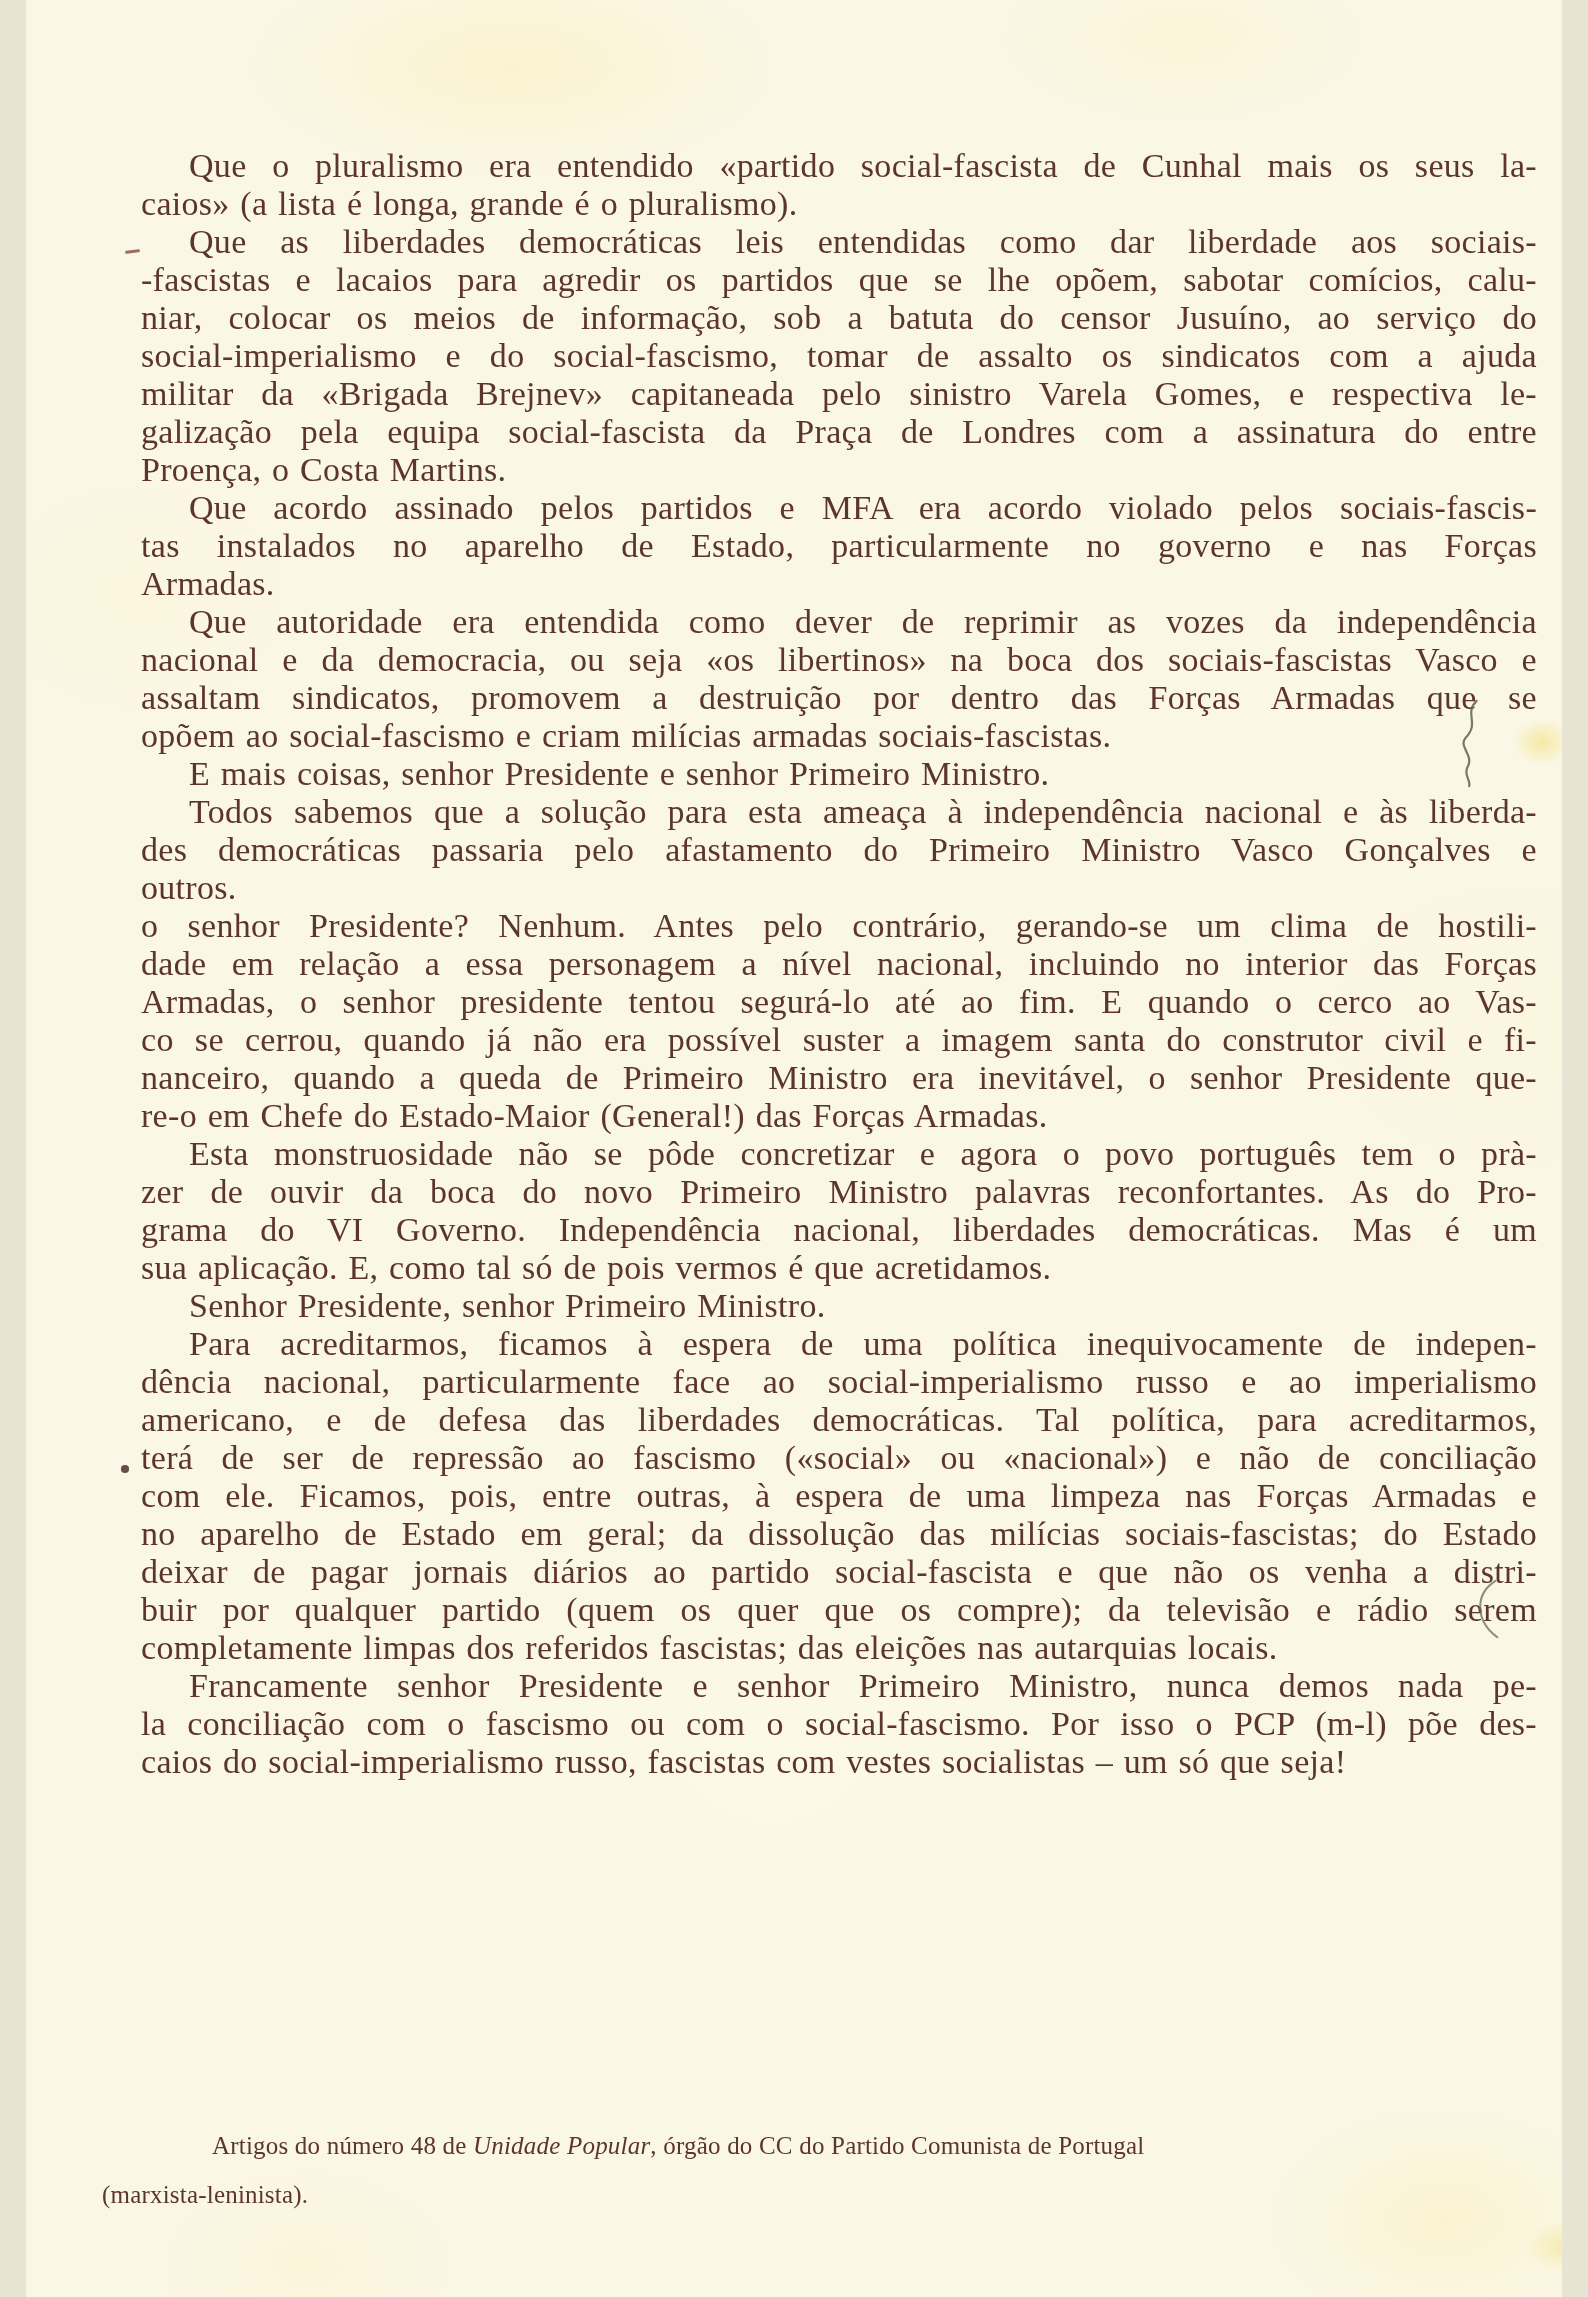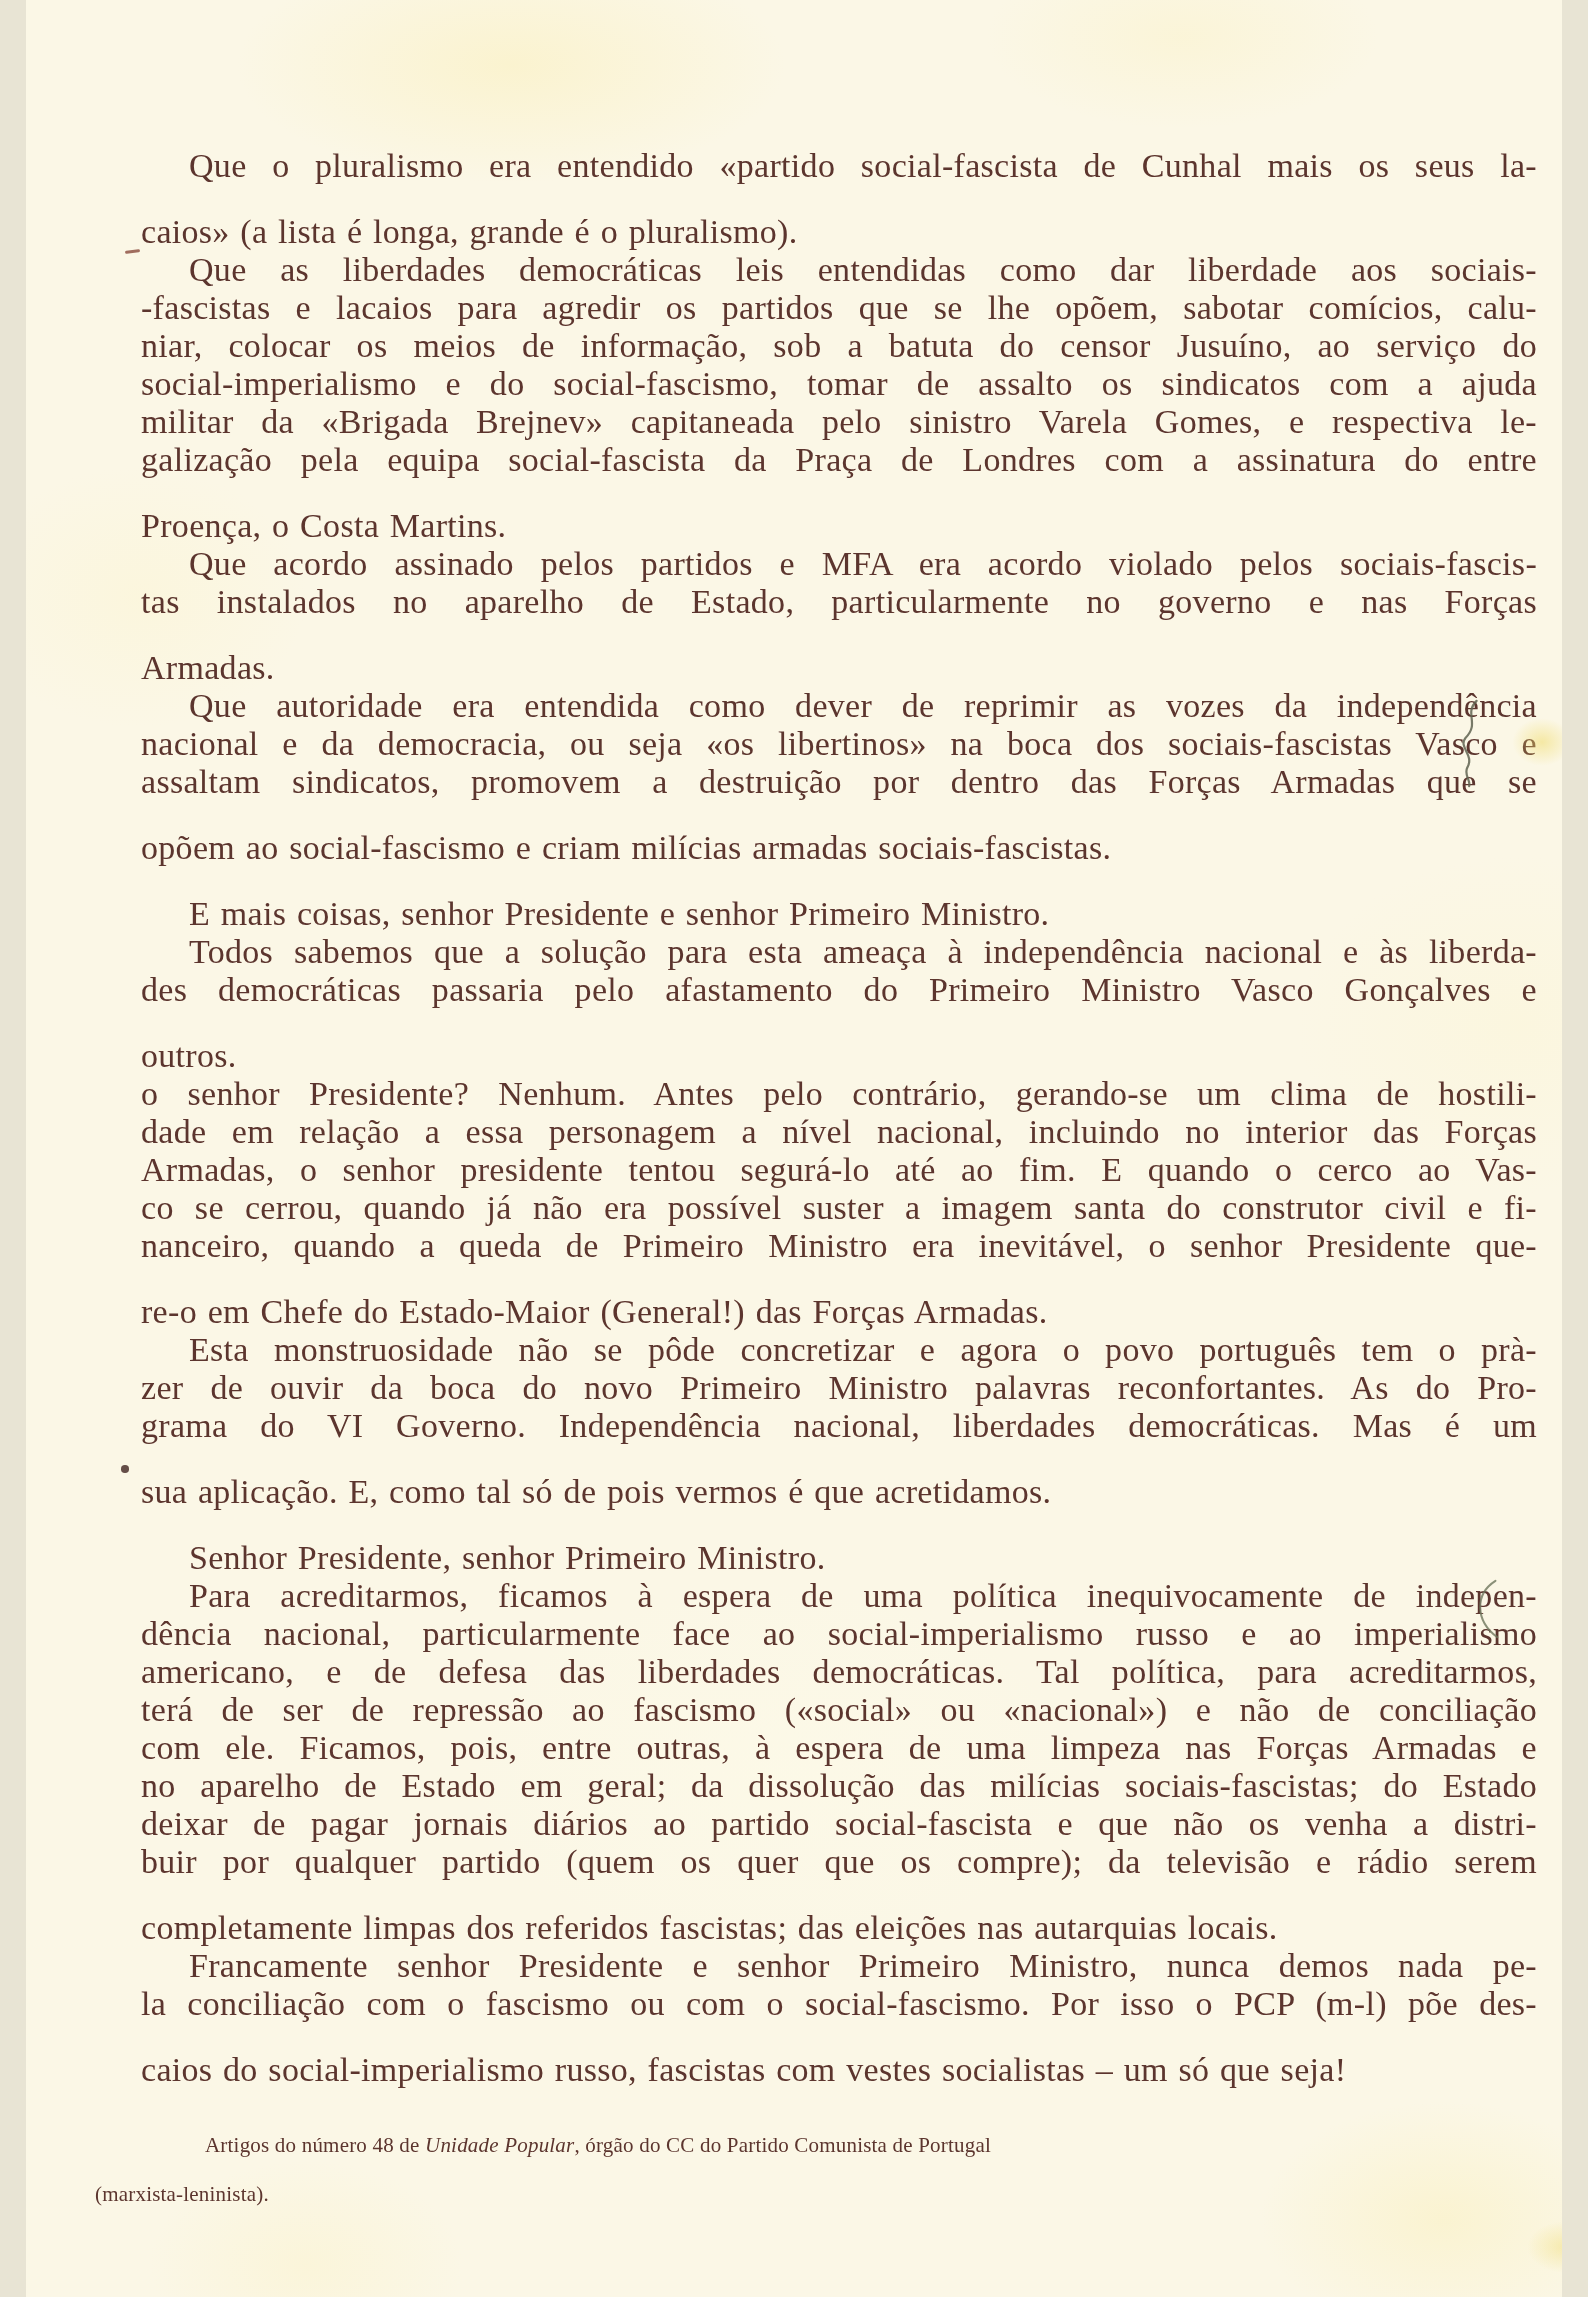--- a/index.html
+++ b/index.html
@@ -32,27 +32,27 @@
     font-size:34px;
     line-height:38px;
     letter-spacing:0.3px;
     word-spacing:1.9px;
   }
   .line{
     text-align:justify;
     text-align-last:justify;
     white-space:normal;
   }
-  .line.last{ text-align-last:left;margin-top:28px; }
+  .line.last{ text-align-last:left; }
   .line.first{ text-indent:48px; }
   .footnote{
     position:absolute;
-    left:69px; top:2121px;
+    left:76px; top:2121px;
     width:1380px;
-    font-size:21px;
+    font-size:25px;
     line-height:49px;
     letter-spacing:0.2px;
   }
   .footnote .fn-line1{ text-indent:110px; }
   .footnote .italic{ font-style:italic; }
   
   .mark{ position:absolute; pointer-events:none; }
   .mark-squiggle{ left:1430px; top:699px; }
   .mark-yellow-blob-1{
     left:1486px; top:718px; width:60px; height:48px;

